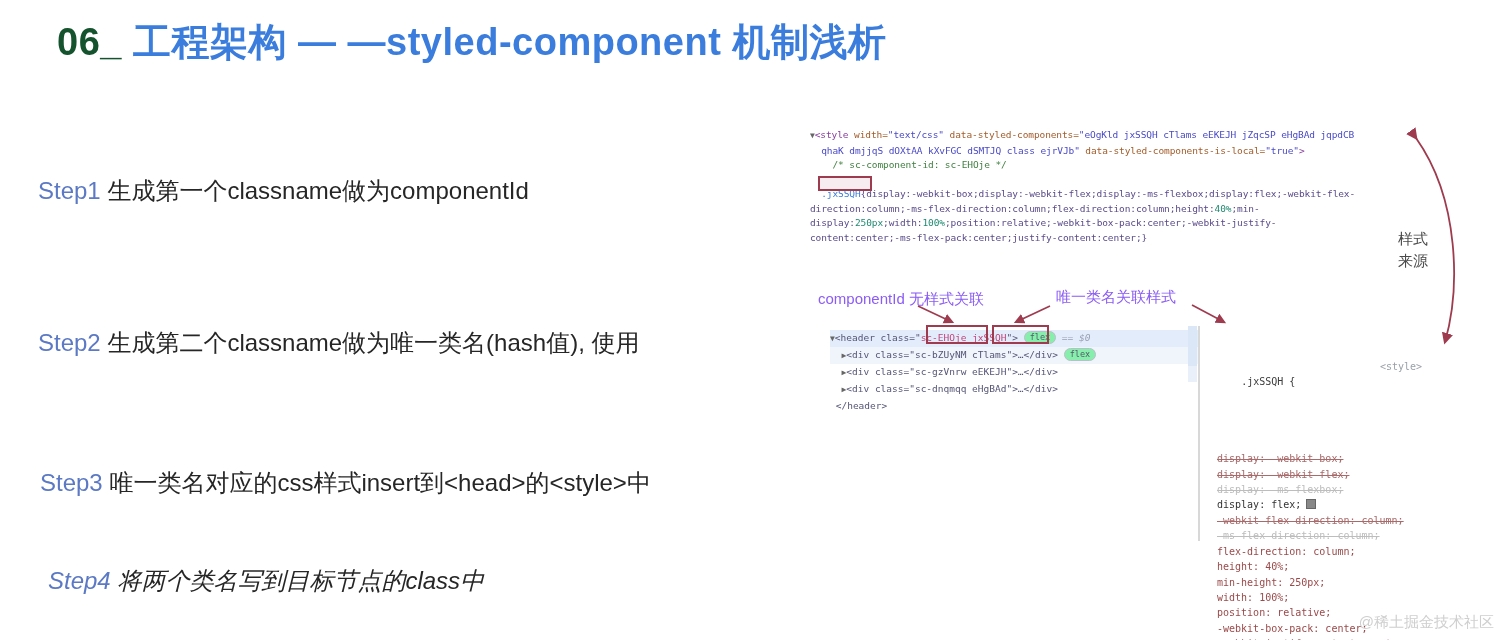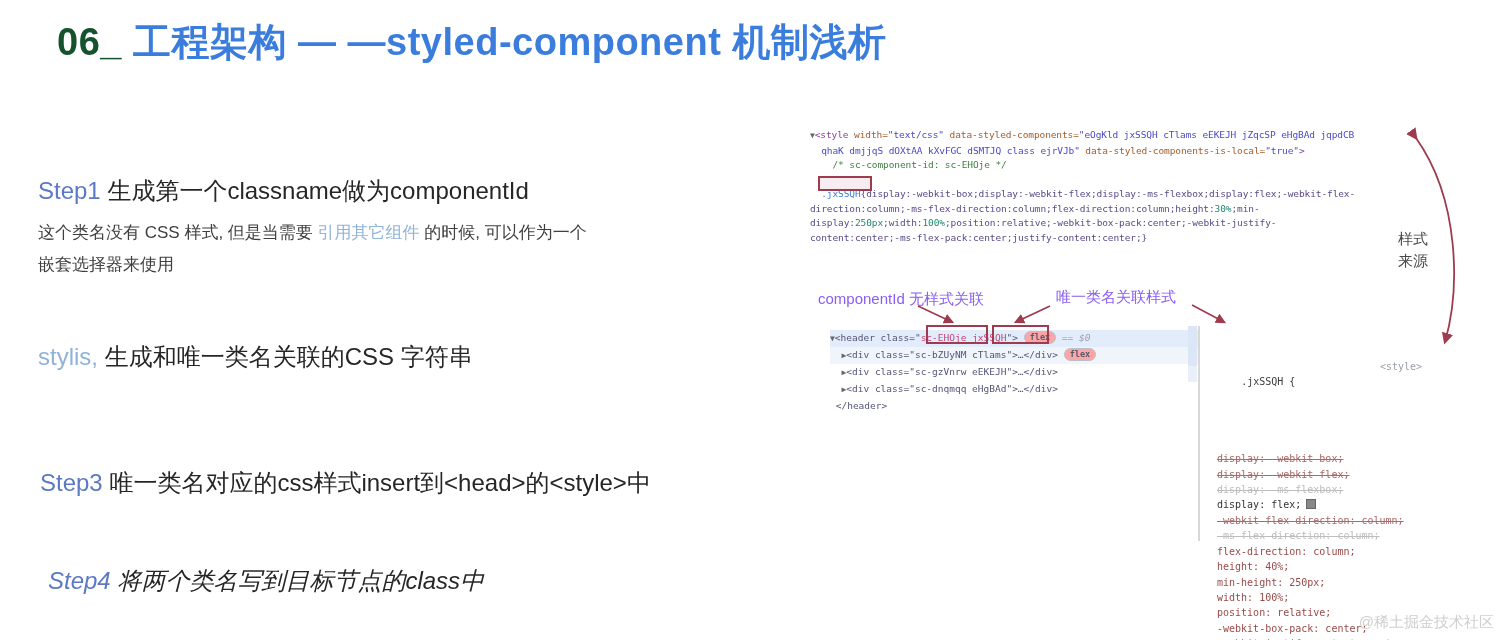--- a/index.html
+++ b/index.html
@@ -117,24 +117,23 @@
     width: 370px;
   }
   .cls { color: #c0457b; }
   .flexbadge {
     display: inline-block;
     border: 1px solid #b9bfc9;
     border-radius: 7px;
     padding: 0 5px;
     font-size: 8.5px;
     color: #55596b;
-    background: #fca5a5;
+    background: #86efac;
     line-height: 11px;
     vertical-align: 1px;
-    font-weight: bold;
   }
   .eqnum { color: #9aa0b5; font-style: italic; }
 
   .box-red {
     position: absolute;
     border: 2px solid #9e3b4e;
     box-sizing: border-box;
   }
   .box-a { left: 126px; top: 205px; width: 62px; height: 19px; }
   .box-b { left: 192px; top: 205px; width: 57px; height: 19px; }
@@ -229,29 +228,25 @@
 <div class="slide-title">
   <span class="num">06_</span><span class="rest"> 工程架构 — —styled-component 机制浅析</span>
 </div>
 
 <div class="steps">
 
   <div class="step-block step1">
     <div class="step-head">
       <span class="step-label">Step1</span><span> 生成第一个classname做为componentId</span>
     </div>
-    <div class="step-sub">
-      <span>这个类名没有 CSS 样式, 但是当需要 </span><span class="link-blue">引用其它组件</span><span> 的时候, 可以作为一个</span><br>
-      <span>嵌套选择器来使用</span>
-    </div>
   </div>
 
   <div class="step-block step2">
-    <div class="step-head" style="margin-top:14px;">
-      <span class="stylis">stylis,</span><span> 生成和唯一类名关联的CSS 字符串</span>
+    <div class="step-head">
+      <span class="step-label">Step2</span><span> 生成第二个classname做为唯一类名(hash值), 使用</span>
     </div>
   </div>
 
   <div class="step-block step3">
     <div class="step-head">
       <span class="step-label">Step3</span><span> 唯一类名对应的css样式insert到&lt;head&gt;的&lt;style&gt;中</span>
     </div>
   </div>
 
   <div class="step-block step4">
@@ -262,21 +257,21 @@
 
 </div>
 
 <div class="devtools">
 
   <div class="code-pane pane-style"><span class="arrow-tri">▼</span><span class="tag">&lt;style</span><span class="attr"> width=</span><span class="val">"text/css"</span><span class="attr"> data-styled-components=</span><span class="val">"eOgKld jxSSQH cTlams eEKEJH jZqcSP eHgBAd jqpdCB</span>
   <span class="val">qhaK dmjjqS dOXtAA kXvFGC dSMTJQ class ejrVJb"</span><span class="attr"> data-styled-components-is-local=</span><span class="val">"true"</span><span class="tag">&gt;</span>
     <span class="comment">/* sc-component-id: sc-EHOje */</span>
 
   <span class="sel">.jxSSQH</span><span class="css-body">{display:-webkit-box;display:-webkit-flex;display:-ms-flexbox;display:flex;-webkit-flex-</span>
-<span class="css-body">direction:column;-ms-flex-direction:column;flex-direction:column;height:</span><span class="num">30%</span><span class="css-body">;min-</span>
+<span class="css-body">direction:column;-ms-flex-direction:column;flex-direction:column;height:</span><span class="num">40%</span><span class="css-body">;min-</span>
 <span class="css-body">display:</span><span class="num">250px</span><span class="css-body">;width:</span><span class="num">100%</span><span class="css-body">;position:relative;-webkit-box-pack:center;-webkit-justify-</span>
 <span class="css-body">content:center;-ms-flex-pack:center;justify-content:center;}</span></div>
 
   <div class="sel-chip"></div>
 
   <div class="dom-pane"><span class="dom-row-hl"><span class="arrow-tri">▼</span><span>&lt;header class="</span><span class="cls">sc-EHOje</span> <span class="cls">jxSSQH</span><span>"&gt;</span> <span class="flexbadge">flex</span> <span class="eqnum">== $0</span></span><span class="dom-row-hl2">  <span class="arrow-tri">▶</span><span>&lt;div class="sc-bZUyNM cTlams"&gt;…&lt;/div&gt;</span> <span class="flexbadge">flex</span></span>  <span class="arrow-tri">▶</span><span>&lt;div class="sc-gzVnrw eEKEJH"&gt;…&lt;/div&gt;</span>
   <span class="arrow-tri">▶</span><span>&lt;div class="sc-dnqmqq eHgBAd"&gt;…&lt;/div&gt;</span>
  <span>&lt;/header&gt;</span></div>
 
   <div class="box-red box-a"></div>

